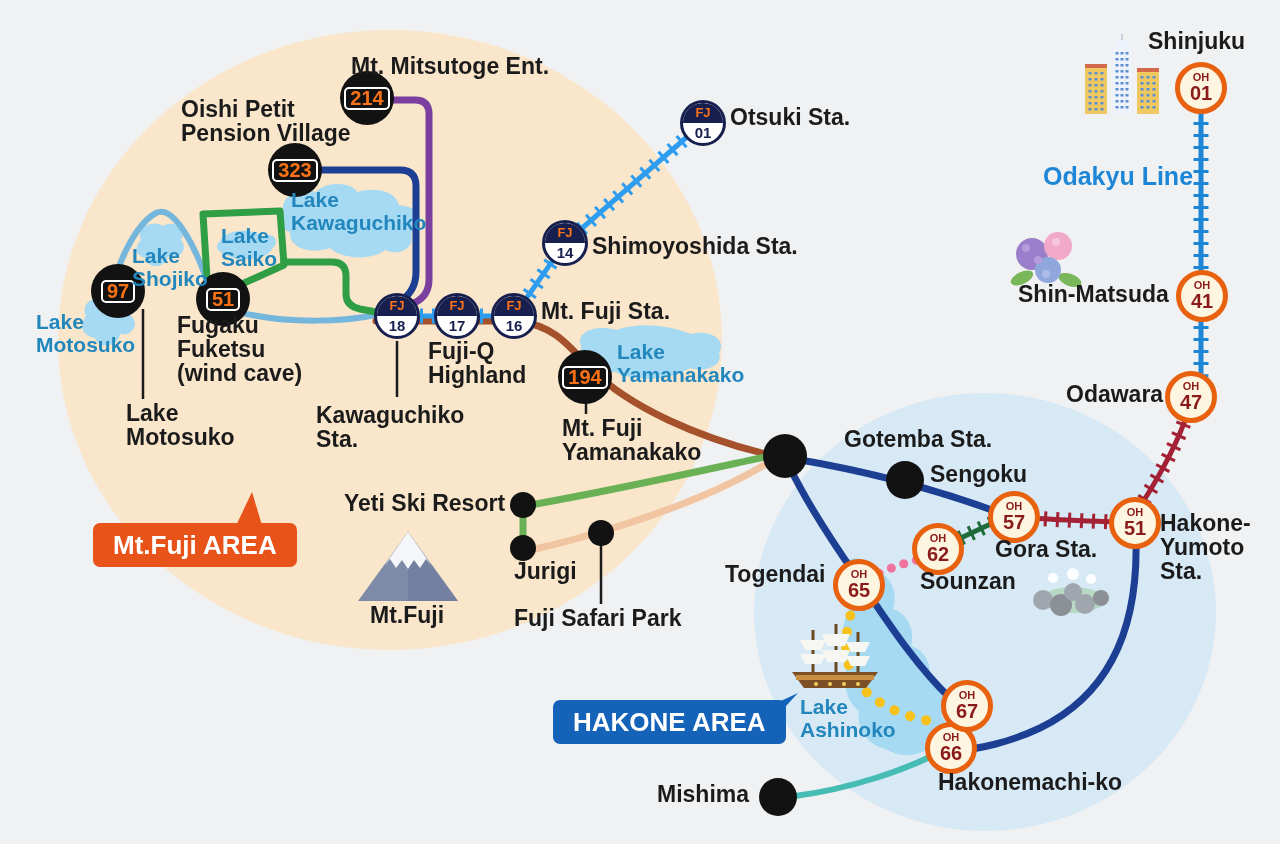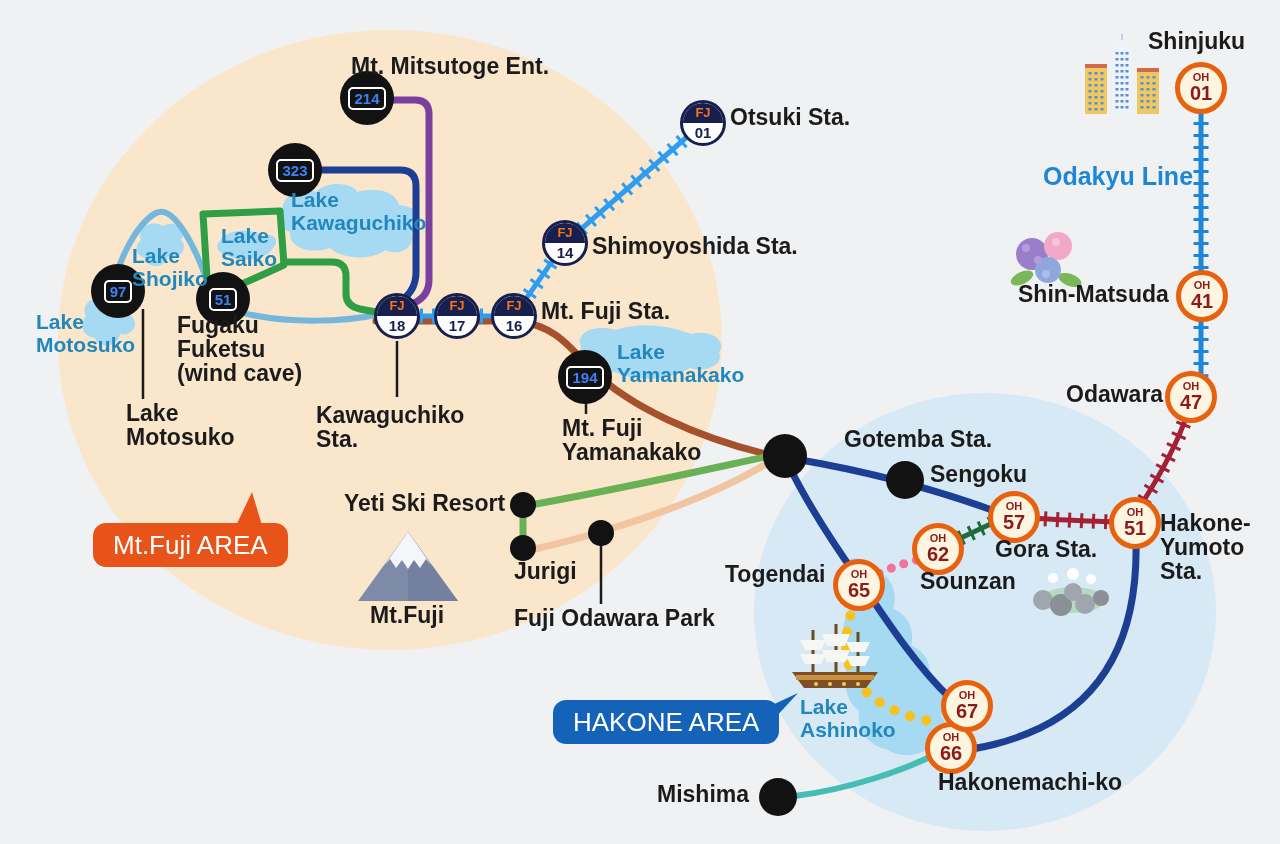--- a/index.html
+++ b/index.html
@@ -12,24 +12,24 @@
     border:3px solid #161f4e;box-sizing:border-box;transform:translate(-50%,-50%);
     overflow:hidden;text-align:center;}
   .fj-code{display:block;background:#161f4e;color:#f97316;font-weight:bold;font-size:13px;line-height:20px;}
   .fj-num{display:block;color:#161f4e;font-weight:bold;font-size:15px;line-height:19px;}
   .oh-badge{position:absolute;width:52px;height:52px;border-radius:50%;background:#fdf5df;
     border:5px solid #e8610f;box-sizing:border-box;transform:translate(-50%,-50%);text-align:center;}
   .oh-code{display:block;color:#8b1a1a;font-weight:bold;font-size:11px;line-height:11px;margin-top:5px;}
   .oh-num{display:block;color:#8b1a1a;font-weight:bold;font-size:20px;line-height:20px;}
   .bus-badge{position:absolute;width:54px;height:54px;border-radius:50%;background:#121212;
     transform:translate(-50%,-50%);display:flex;align-items:center;justify-content:center;}
-  .bus-num{color:#3b82f6;font-weight:bold;font-size:15px;border:2px solid #fff;border-radius:5px;
+  .bus-num{color:#f97316;font-weight:bold;font-size:20px;border:2px solid #fff;border-radius:5px;
     padding:0 4px;line-height:19px;}
-  .area-callout{position:absolute;color:#fff;font-weight:normal;font-size:26px;
-    padding:6px 20px;border-radius:13px;line-height:32px;}
+  .area-callout{position:absolute;color:#fff;font-weight:bold;font-size:26px;
+    padding:6px 20px;border-radius:7px;line-height:32px;}
 </style>
 </head>
 <body>
 
 <div id="map">
 
 <svg id="bg-svg" width="1280" height="844" viewBox="0 0 1280 844">
 
   <ellipse cx="390" cy="340" rx="332" ry="310" fill="#f9e6cb"></ellipse>
   <ellipse cx="985" cy="612" rx="231" ry="219" fill="#d8e9f6"></ellipse>
@@ -233,50 +233,54 @@
   <span class="bus-num">97</span>
 </div>
 <div class="bus-badge" style="left:223px;top:299px;">
   <span class="bus-num">51</span>
 </div>
 <div class="bus-badge" style="left:585px;top:377px;">
   <span class="bus-num">194</span>
 </div>
 
 <div class="lbl" style="left:351px;top:55px;">Mt. Mitsutoge Ent.</div>
+<div class="lbl" style="left:181px;top:98px;">Oishi Petit
+Pension Village</div>
 <div class="lbl" style="left:126px;top:402px;">Lake
 Motosuko</div>
 <div class="lbl" style="left:177px;top:314px;">Fugaku
 Fuketsu
 (wind cave)</div>
 <div class="lbl" style="left:562px;top:417px;">Mt. Fuji
 Yamanakako</div>
 
 <div class="lbl" style="left:730px;top:106px;">Otsuki Sta.</div>
 <div class="lbl" style="left:592px;top:235px;">Shimoyoshida Sta.</div>
 <div class="lbl" style="left:541px;top:300px;">Mt. Fuji Sta.</div>
+<div class="lbl" style="left:428px;top:340px;">Fuji-Q
+Highland</div>
 <div class="lbl" style="left:316px;top:404px;">Kawaguchiko
 Sta.</div>
 
 <div class="lbl" style="left:1148px;top:30px;">Shinjuku</div>
 <div class="lbl" style="left:1018px;top:283px;">Shin-Matsuda</div>
 <div class="lbl" style="left:1066px;top:383px;">Odawara</div>
 <div class="lbl" style="left:1160px;top:512px;">Hakone-
 Yumoto
 Sta.</div>
 <div class="lbl" style="left:995px;top:538px;">Gora Sta.</div>
 <div class="lbl" style="left:920px;top:570px;text-align:center;">Sounzan</div>
 <div class="lbl" style="left:725px;top:563px;">Togendai</div>
 <div class="lbl" style="left:938px;top:771px;">Hakonemachi-ko</div>
 
 <div class="lbl" style="left:812px;top:428px;margin-left:32px;">Gotemba Sta.</div>
 <div class="lbl" style="left:930px;top:463px;">Sengoku</div>
 <div class="lbl" style="left:344px;top:492px;">Yeti Ski Resort</div>
 <div class="lbl" style="left:514px;top:560px;">Jurigi</div>
-<div class="lbl" style="left:514px;top:607px;">Fuji Odawara Park</div>
+<div class="lbl" style="left:514px;top:607px;">Fuji Safari Park</div>
 <div class="lbl" style="left:657px;top:783px;">Mishima</div>
 <div class="lbl" style="left:370px;top:604px;">Mt.Fuji</div>
 
 <div class="lake-lbl" style="left:291px;top:189px;">Lake
 Kawaguchiko</div>
 <div class="lake-lbl" style="left:221px;top:225px;">Lake
 Saiko</div>
 <div class="lake-lbl" style="left:132px;top:245px;">Lake
 Shojiko</div>
 <div class="lake-lbl" style="left:36px;top:311px;">Lake

